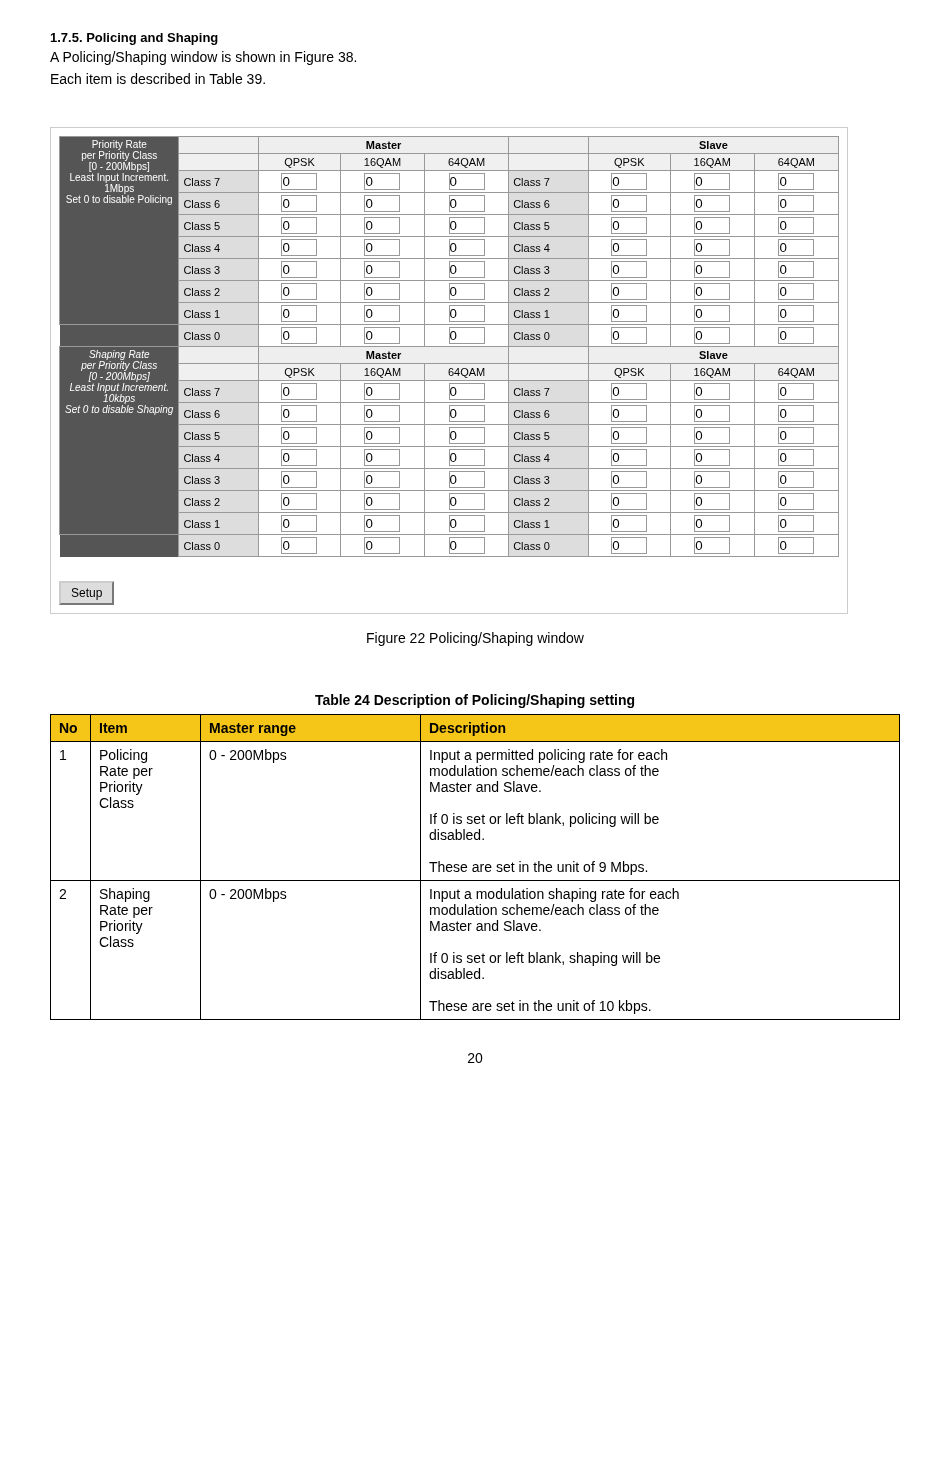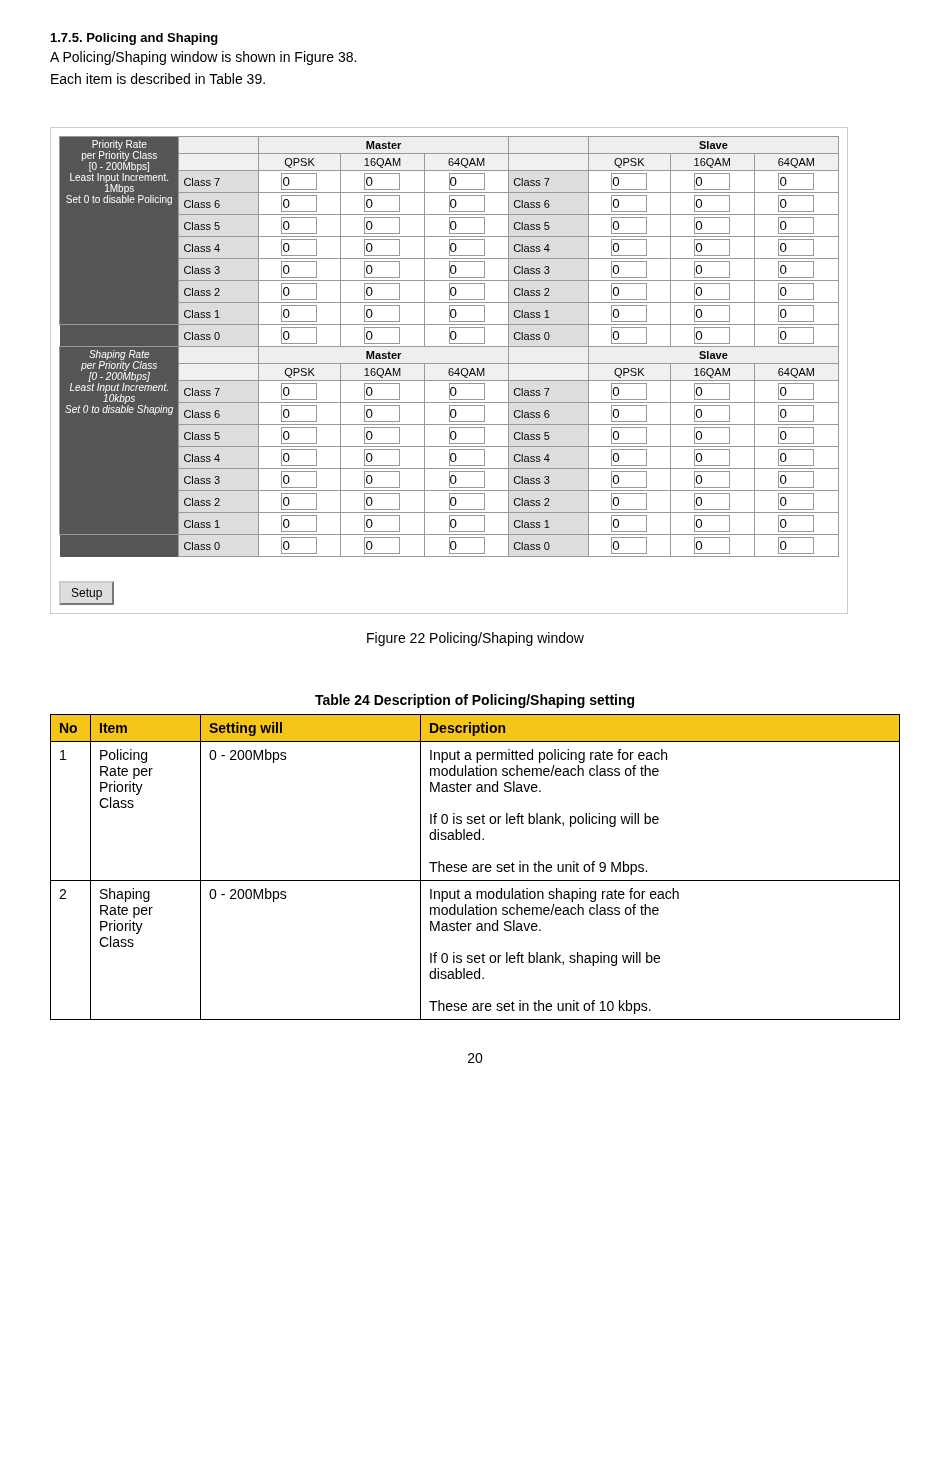--- a/index.html
+++ b/index.html
@@ -351,21 +351,21 @@
 
 <br>
 
 <div class="table-title">Table 24 Description of Policing/Shaping setting</div>
 
 <table class="desc-table">
   <thead>
     <tr>
       <th class="no-col">No</th>
       <th class="item-col">Item</th>
-      <th class="range-col">Setting will</th>
+      <th class="range-col">Master range</th>
       <th class="desc-col">Description</th>
     </tr>
   </thead>
   <tbody>
     <tr>
       <td>1</td>
       <td>
         <span>Policing</span><br>
         <span>Rate per</span><br>
         <span>Priority</span><br>

